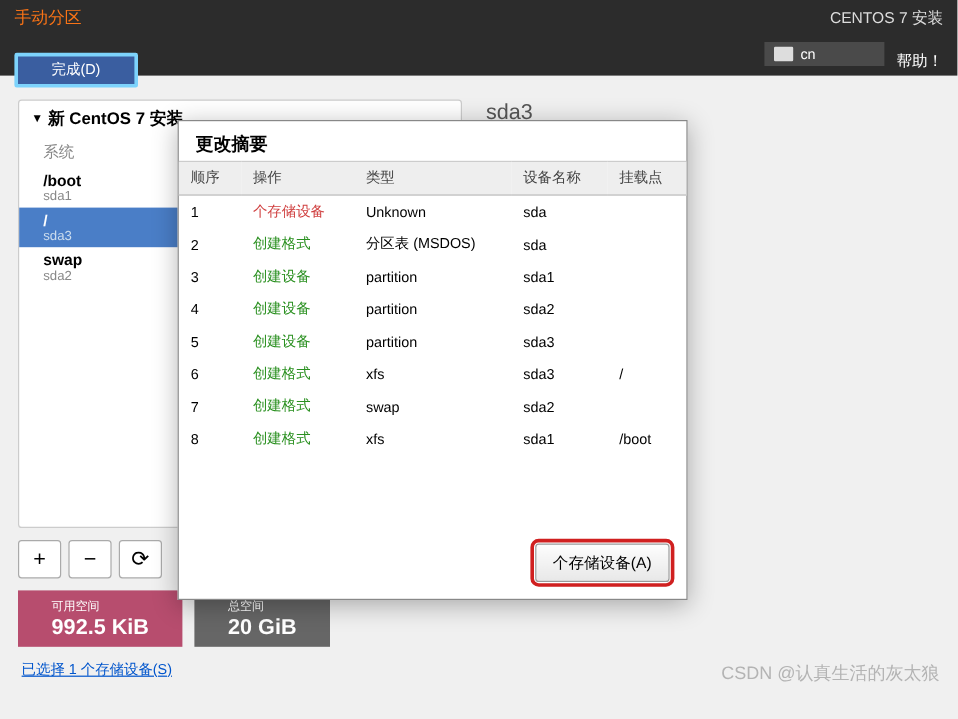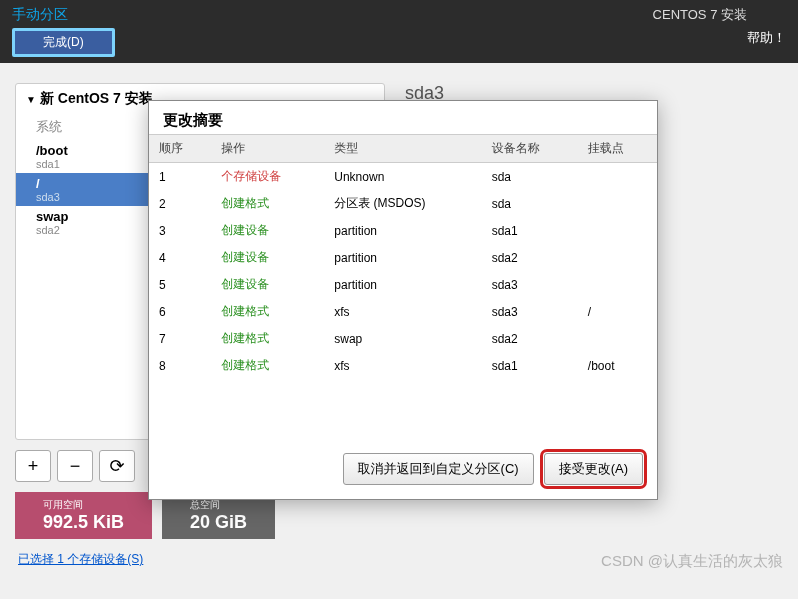--- a/index.html
+++ b/index.html
@@ -1,22 +1,22 @@
 <!DOCTYPE html>
 <html><head>
   <meta charset="utf-8">
   <style>
     * { box-sizing: border-box; margin: 0; padding: 0; font-family: "Microsoft YaHei", sans-serif; }
     body { width: 798px; height: 599px; background: #f0f0f0; position: relative; overflow: hidden; }
     
     .header { background: #2c2c2c; color: #fff; height: 63px; display: flex; justify-content: space-between; }
     .header-left { padding: 6px 12px; }
-    .header-title { font-size: 14px; color: #0ea5e9; margin-bottom: 4px; }
+    .header-title { font-size: 14px; color: #f97316; margin-bottom: 20px; }
     .done-btn { background: #3a5ea0; border: 3px solid #7dd3fc; color: #fff; padding: 3px 28px; font-size: 12px; cursor: pointer; border-radius: 2px; }
-    .header-right { padding: 6px 12px; text-align: right; display: flex; flex-direction: row; }
+    .header-right { padding: 6px 12px; text-align: right; display: flex; flex-direction: column; align-items: flex-end; }
     .header-right-title { font-size: 13px; color: #ddd; margin-bottom: 6px; }
     .header-right-row { display: flex; gap: 10px; align-items: center; }
     .lang-box { background: #4a4a4a; padding: 3px 30px 3px 8px; font-size: 12px; display: flex; align-items: center; gap: 6px; width: 100px; }
     .kbd-icon { display: inline-block; width: 16px; height: 12px; background: #ddd; border-radius: 1px; }
     .help-link { color: #ffffff; font-size: 13px; margin-top: 12px; }
     
     .main { display: flex; padding: 20px 15px 0 15px; }
     
     .left-panel { width: 370px; border: 1px solid #ccc; border-radius: 3px; background: #fff; }
     .install-header { padding: 6px 10px; font-size: 14px; font-weight: bold; display: flex; align-items: center; gap: 4px; }
@@ -39,21 +39,21 @@
     .bottom-info { display: flex; gap: 10px; padding: 0 15px; }
     .info-box { padding: 6px 28px; color: #fff; }
     .info-box.teal { background: #b74d6e; }
     .info-box.gray { background: #666; }
     .info-label { font-size: 10px; }
     .info-value { font-size: 18px; font-weight: bold; }
     
     .storage-link { padding: 10px 18px; }
     .storage-link a { color: #0055cc; font-size: 12px; text-decoration: underline; }
     
-    .dialog { position: absolute; top: 100px; left: 148px; width: 510px; background: #fff; border: 1px solid #888; box-shadow: 0 4px 20px rgba(0,0,0,0.3); }
+    .dialog { position: absolute; top: 100px; left: 148px; width: 425px; background: #fff; border: 1px solid #888; box-shadow: 0 4px 20px rgba(0,0,0,0.3); }
     .dialog-title { font-size: 15px; padding: 10px 14px 4px; font-weight: bold; }
     .dialog-desc { font-size: 12px; padding: 0 14px 8px; color: #555; }
     .change-table { width: 100%; border-collapse: collapse; font-size: 12px; }
     .change-table th { background: #eee; text-align: left; padding: 5px 10px; font-weight: normal; border-top: 1px solid #ccc; border-bottom: 1px solid #ccc; color: #444; }
     .change-table td { padding: 5px 10px; }
     .op-destroy { color: #d04040; }
     .op-create { color: #2a9020; }
     .dialog-buttons { display: flex; justify-content: flex-end; gap: 10px; padding: 14px; }
     .dlg-btn { border: 1px solid #999; background: linear-gradient(#fdfdfd,#e8e8e8); padding: 6px 14px; font-size: 13px; border-radius: 3px; cursor: pointer; }
     .dlg-btn.accept { outline: 3px solid #d02020; outline-offset: 1px; }
@@ -64,20 +64,24 @@
 <body>
 
 <div class="header">
   <div class="header-left">
     <div class="header-title">手动分区</div>
     <button class="done-btn">完成(D)</button>
   </div>
   <div class="header-right">
     <div class="header-right-title">CENTOS 7 安装</div>
     <div class="header-right-row">
+      <div class="lang-box">
+        <span class="kbd-icon"></span>
+        <span>cn</span>
+      </div>
       <span class="help-link">帮助！</span>
     </div>
   </div>
 </div>
 
 <div class="main">
   <div class="left-panel">
     <div class="install-header">
       <span class="dropdown-arrow">▼</span>
       <span>新 CentOS 7 安装</span>
@@ -195,18 +199,17 @@
           <td>8</td>
           <td class="op-create">创建格式</td>
           <td>xfs</td>
           <td>sda1</td>
           <td>/boot</td>
         </tr>
       </tbody>
   </table>
   <div style="height:60px"></div>
   <div class="dialog-buttons">
-    <button class="dlg-btn">取消并返回到自定义分区(C)</button>
-    <button class="dlg-btn accept">接受更改(A)</button>
+    <button class="dlg-btn accept">个存储设备(A)</button>
   </div>
 </div>
 
 <div class="watermark">CSDN @认真生活的灰太狼</div>
 
 </body></html>

